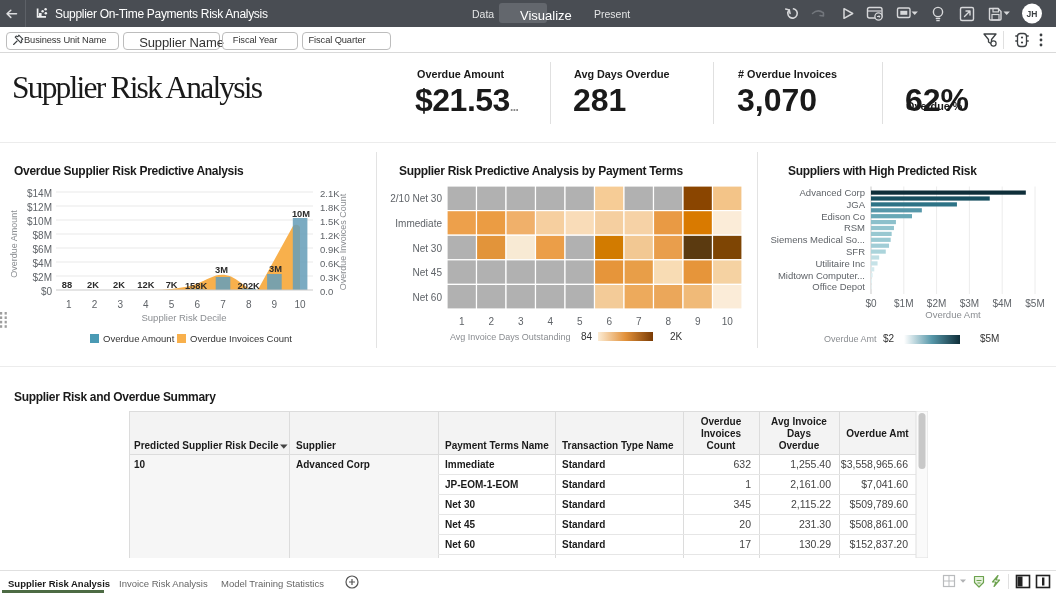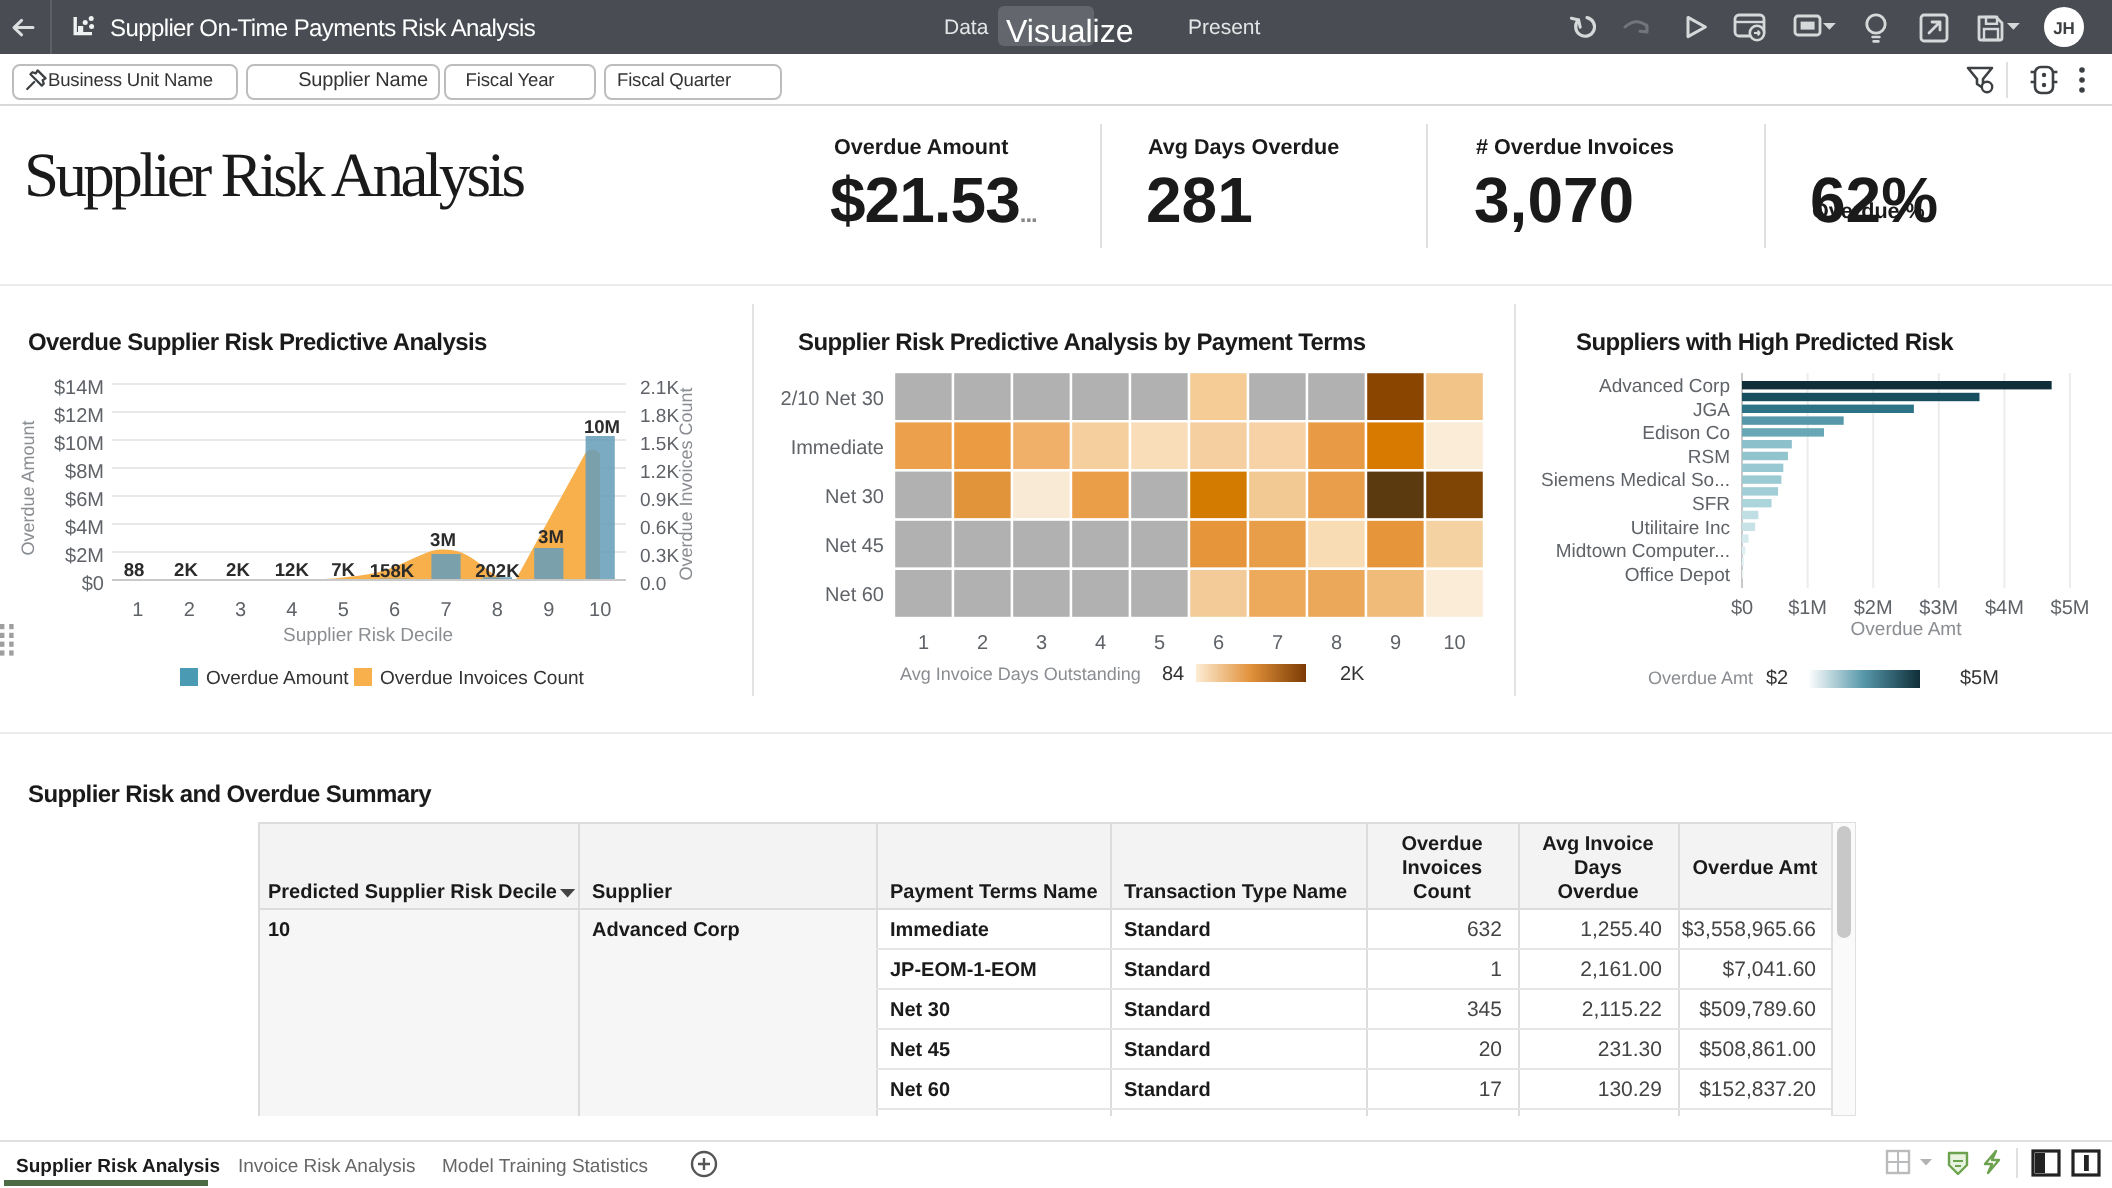--- a/index.html
+++ b/index.html
@@ -51,32 +51,32 @@
     <rect x="992" y="14.5" width="7" height="5.5" fill="none" stroke="#d7d8da" stroke-width="1.2"></rect>
     <rect x="993" y="8.5" width="5.5" height="3.4" fill="none" stroke="#d7d8da" stroke-width="1.2"></rect>
     <path d="M1003.5 11.5 l3.2 3.4 3.2 -3.4 z" fill="#d7d8da"></path>
 
     <circle cx="1032" cy="13.5" r="10" fill="#fff"></circle>
     <text x="1032" y="17" font-size="8.5" font-weight="bold" fill="#3c4043" text-anchor="middle">JH</text>
   </svg>
   <div class="abs" style="left:55px;top:7px;color:#fff;font-size:12px;letter-spacing:-0.3px;">Supplier On-Time Payments Risk Analysis</div>
   <div class="abs" style="left:472px;top:8px;color:#e4e5e6;font-size:10.5px;">Data</div>
   <div class="abs" style="left:499px;top:3px;width:48px;height:20px;background:#63676d;border-radius:3px;"></div>
-  <div class="abs" style="left:503px;top:8px;color:#fff;font-size:16px;">Visualize</div>
+  <div class="abs" style="left:520px;top:8px;color:#fff;font-size:13px;">Visualize</div>
   <div class="abs" style="left:553px;top:8px;color:#e4e5e6;font-size:10.5px;padding-left:41px;">Present</div>
 
   <div class="abs" style="left:0;top:27px;width:1056px;height:26px;background:#fff;border-bottom:1px solid #d9d9d9;"></div>
   <div class="abs" style="left:6px;top:32px;width:113px;height:18px;border:1px solid #bdbdbd;border-radius:4px;"></div>
   <svg class="abs" style="left:12px;top:34px;" width="12" height="12" viewBox="0 0 12 12">
     <path d="M6.8 1.2 L10.8 5.2 L9.3 6.1 L9.9 7.8 L8.9 8.8 L3.2 3.1 L4.2 2.1 L5.9 2.7 Z" stroke="#3c4043" stroke-width="1.1" fill="none" stroke-linejoin="round"></path>
     <path d="M5.1 7 L1.6 10.5" stroke="#3c4043" stroke-width="1.1" stroke-linecap="round"></path>
   </svg>
   <div class="abs" style="left:24px;top:35px;font-size:9.3px;letter-spacing:-0.1px;color:#333;">Business Unit Name</div>
   <div class="abs" style="left:123px;top:32px;width:97px;height:18px;border:1px solid #bdbdbd;border-radius:4px;"></div>
-  <div class="abs" style="left:123px;top:35px;width:117px;font-size:10px;letter-spacing:-0.1px;color:#333;text-align:center;">Supplier Name</div>
+  <div class="abs" style="left:123px;top:35px;width:117px;font-size:13px;letter-spacing:-0.1px;color:#333;text-align:center;">Supplier Name</div>
   <div class="abs" style="left:222px;top:32px;width:76px;height:18px;border:1px solid #bdbdbd;border-radius:4px;"></div>
   <div class="abs" style="left:222px;top:35px;width:66px;font-size:9.3px;letter-spacing:-0.1px;color:#333;text-align:center;">Fiscal Year</div>
   <div class="abs" style="left:302px;top:32px;width:89px;height:18px;border:1px solid #bdbdbd;border-radius:4px;"></div>
   <div class="abs" style="left:302px;top:35px;width:70px;font-size:9.3px;letter-spacing:-0.1px;color:#333;text-align:center;">Fiscal Quarter</div>
   <svg class="abs" style="left:978px;top:29px;" width="78" height="22">
 
     <path d="M6 5 H18 L13.5 10.5 V15 L10.5 13 V10.5 Z" fill="none" stroke="#3c4043" stroke-width="1.3" stroke-linejoin="round"></path>
     <circle cx="15.5" cy="14.5" r="2.6" fill="#fff" stroke="#3c4043" stroke-width="1.2"></circle>
     <line x1="25.5" y1="2" x2="25.5" y2="20" stroke="#e0e0e0" stroke-width="1"></line>
 

